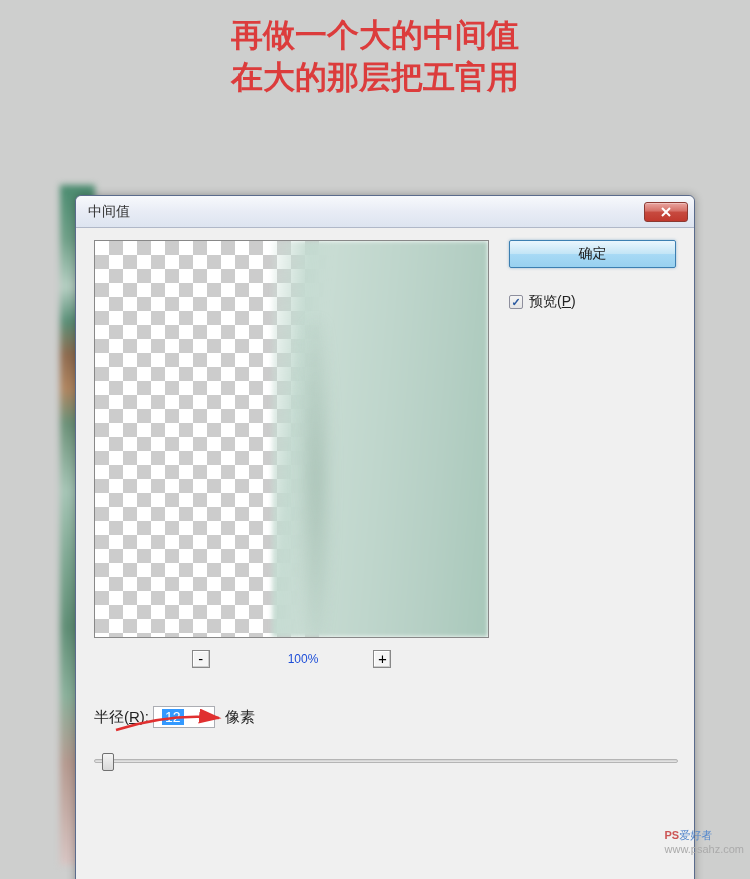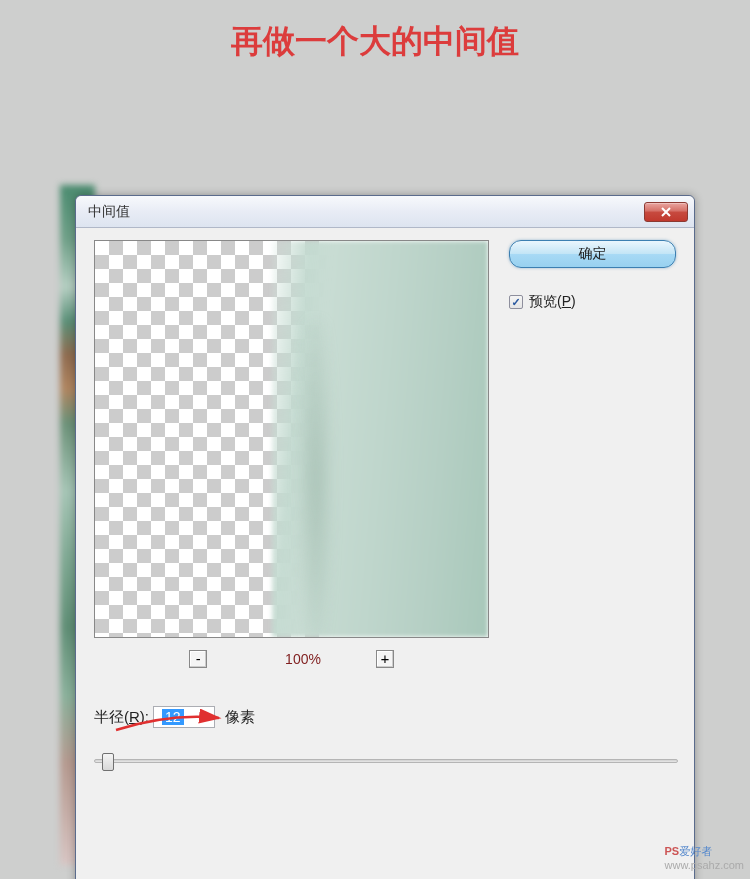--- a/index.html
+++ b/index.html
@@ -9,21 +9,21 @@
       background: #cecfce;
       font-family: "Microsoft YaHei", SimSun, sans-serif;
       position: relative;
       overflow: hidden;
     }
     .instruction {
       text-align: center;
       color: #dc3c3c;
       font-size: 32px;
       font-weight: bold;
-      padding-top: 21px;
+      padding-top: 15px;
       line-height: 1.3;
       font-family: "KaiTi", "STKaiti", serif;
     }
     .bg-strip {
       position: absolute;
       left: 60px;
       top: 185px;
       width: 35px;
       height: 680px;
       background: linear-gradient(to bottom,
@@ -135,35 +135,35 @@
       background: #f5f5f5;
       display: flex;
       align-items: center;
       justify-content: center;
       font-size: 14px;
       font-family: monospace;
       line-height: 1;
       box-shadow: inset -1px -1px 0 #ccc, inset 1px 1px 0 #fff;
     }
     .zoom-level {
-      font-size: 14px;
-      color: #7f1d1d;
+      font-size: 12px;
+      color: #1d4ed8;
       margin-left: 23px;
     }
     .controls {
       flex: 1;
       padding-left: 20px;
       display: flex;
       flex-direction: column;
       gap: 10px;
     }
     .win-btn {
       height: 28px;
       border: 1px solid #7a9cc7;
-      border-radius: 12px;
+      border-radius: 2px;
       background: linear-gradient(to bottom, #fdfdfe 0%, #eef3fa 48%, #dde8f5 52%, #d0e0f2 100%);
       font-size: 14px;
       color: #222;
       display: flex;
       align-items: center;
       justify-content: center;
       box-shadow: 0 0 2px rgba(100,150,200,0.3);
     }
     .win-btn.primary {
       border-color: #3c7fb1;
@@ -248,37 +248,38 @@
       top: 2px;
       width: 12px;
       height: 18px;
       background: linear-gradient(to bottom, #f5f5f5, #d8d8d8);
       border: 1px solid #707070;
       border-radius: 2px;
     }
     .watermark {
       position: absolute;
       right: 6px;
-      bottom: 8px;
+      bottom: 24px;
       font-size: 11px;
       color: #999;
     }
     .watermark .ps {
       color: #cc5555;
       font-weight: bold;
     }
     .watermark .hz {
       color: #5588cc;
     }
   </style>
 </head>
 <body>
 
 <div class="instruction">
   <div>再做一个大的中间值</div>
+  <div>在大的那层把五官用</div>
 </div>
 
 <div class="bg-strip"></div>
 
 <div class="dialog">
   <div class="titlebar">
     <span class="titlebar-title">中间值</span>
     <div class="close-btn">
       <svg width="12" height="10" viewBox="0 0 12 10">
         <path d="M2 1 L10 9 M10 1 L2 9" stroke="#fff" stroke-width="2" fill="none"></path>

